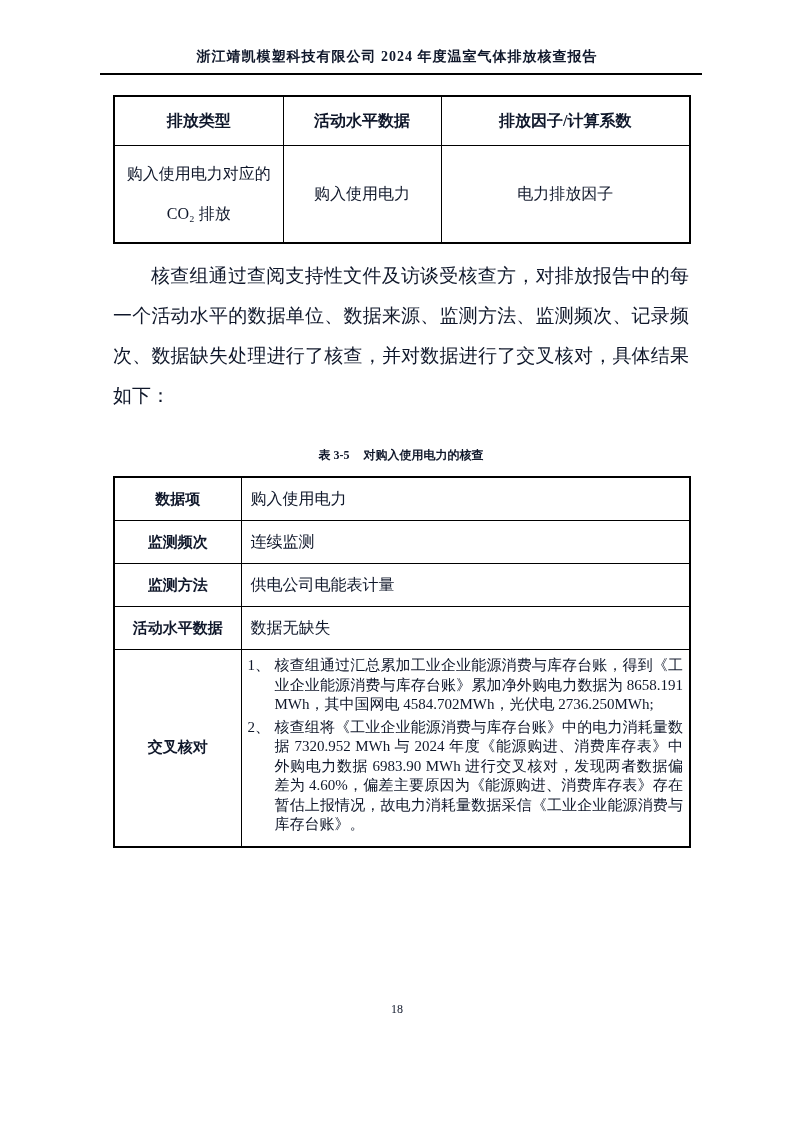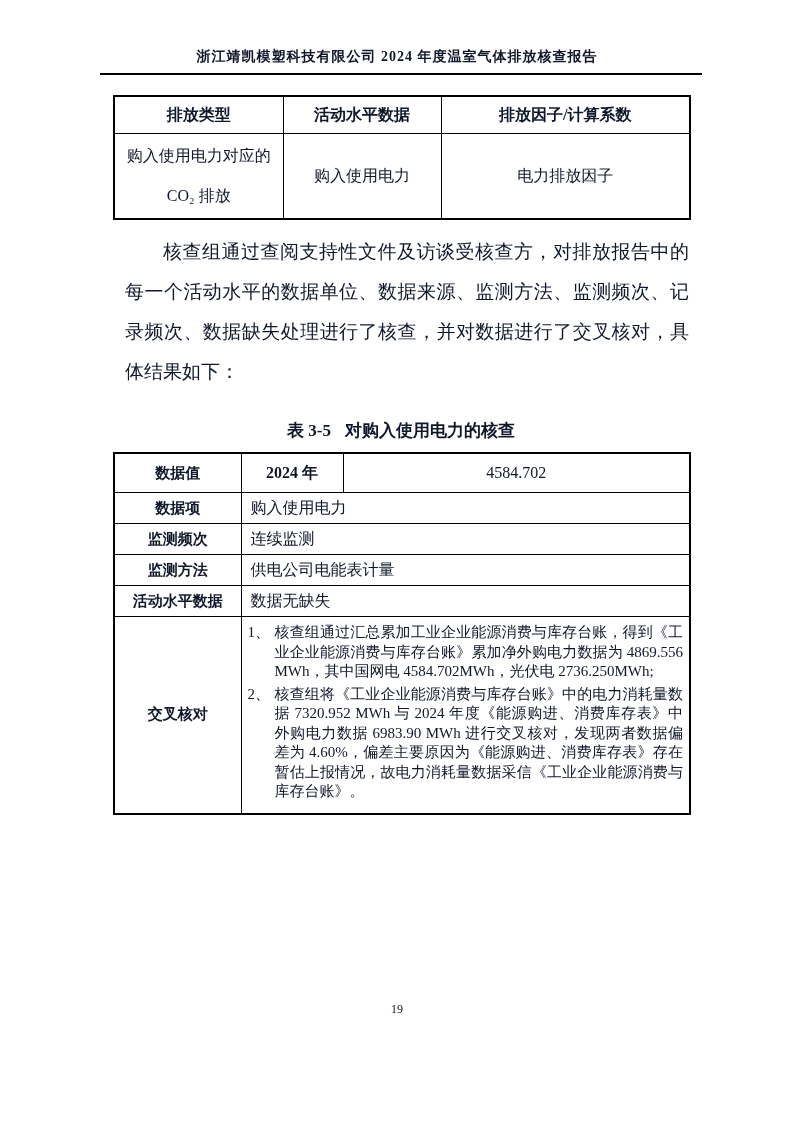--- a/index.html
+++ b/index.html
@@ -33,21 +33,21 @@
 
   
   table.tbl {
     border-collapse: collapse;
     width: 576px;
     table-layout: fixed;
     border: 2px solid #000;
   }
   table.tbl td, table.tbl th {
     border: 1.5px solid #000;
-    padding: 2px 6px;
+    padding: 8px 6px;
     vertical-align: middle;
     overflow: hidden;
   }
 
   
   .emission-table { margin-top: 20px; font-size: 16px; text-align: center; }
   .emission-table th { height: 32px; font-weight: bold; font-size: 16px; }
   .emission-table td { height: 74px; }
   .cell-multiline { white-space: pre-line; line-height: 40px; }
 
@@ -55,38 +55,38 @@
   .section-heading {
     margin: 18px 0 0 0;
     font-size: 19px;
     font-weight: bold;
     line-height: 24px;
   }
   .section-heading .heading-title { margin-left: 16px; }
 
   
   .body-para {
-    margin: 12px 0 0 12px;
+    margin: 12px 0 0 0;
     font-size: 19px;
     line-height: 40px;
     text-align: justify;
     text-indent: 2em;
   }
 
   
   .activity-heading {
     margin-top: 12px;
     font-size: 19px;
     font-weight: bold;
     line-height: 24px;
   }
   .table-caption {
     margin-top: 28px;
     text-align: center;
-    font-size: 17px;
+    font-size: 12px;
     font-weight: bold;
     line-height: 22px;
   }
   .table-caption .caption-title { margin-left: 14px; }
 
   
   .verify-table { margin-top: 10px; font-size: 16px; }
   .verify-table td.lbl {
     text-align: center;
     font-weight: bold;
@@ -158,25 +158,20 @@
       <span>表 3-5</span><span class="caption-title">对购入使用电力的核查</span>
     </div>
 
     <table class="tbl verify-table">
       <colgroup>
           <col style="width:127px">
           <col style="width:102px">
           <col style="width:347px">
         </colgroup>
       <tbody>
-        <tr class="r-first">
-          <td class="lbl">数据值</td>
-          <td class="year">2024 年</td>
-          <td class="num">4584.702</td>
-        </tr>
         <tr class="r-std">
           <td class="lbl">数据项</td>
           <td class="val" colspan="2">购入使用电力</td>
         </tr>
         <tr class="r-std">
           <td class="lbl">监测频次</td>
           <td class="val" colspan="2">连续监测</td>
         </tr>
         <tr class="r-std">
           <td class="lbl">监测方法</td>
@@ -184,27 +179,27 @@
         </tr>
         <tr class="r-std">
           <td class="lbl">活动水平数据</td>
           <td class="val" colspan="2">数据无缺失</td>
         </tr>
         <tr>
           <td class="lbl">交叉核对</td>
           <td class="cross" colspan="2">
             <div class="cc-item">
               <span class="cc-num">1、</span>
-              <span class="cc-text">核查组通过汇总累加工业企业能源消费与库存台账，得到《工业企业能源消费与库存台账》累加净外购电力数据为 4869.556 MWh，其中国网电 4584.702MWh，光伏电 2736.250MWh;</span>
+              <span class="cc-text">核查组通过汇总累加工业企业能源消费与库存台账，得到《工业企业能源消费与库存台账》累加净外购电力数据为 8658.191 MWh，其中国网电 4584.702MWh，光伏电 2736.250MWh;</span>
             </div>
             <div class="cc-item">
               <span class="cc-num">2、</span>
               <span class="cc-text">核查组将《工业企业能源消费与库存台账》中的电力消耗量数据 7320.952 MWh 与 2024 年度《能源购进、消费库存表》中外购电力数据 6983.90 MWh 进行交叉核对，发现两者数据偏差为 4.60%，偏差主要原因为《能源购进、消费库存表》存在暂估上报情况，故电力消耗量数据采信《工业企业能源消费与库存台账》。</span>
             </div>
           </td>
         </tr>
       </tbody>
     </table>
   </div>
 
-  <div class="page-number">19</div>
+  <div class="page-number">18</div>
 
 </div>
 
 </body></html>

